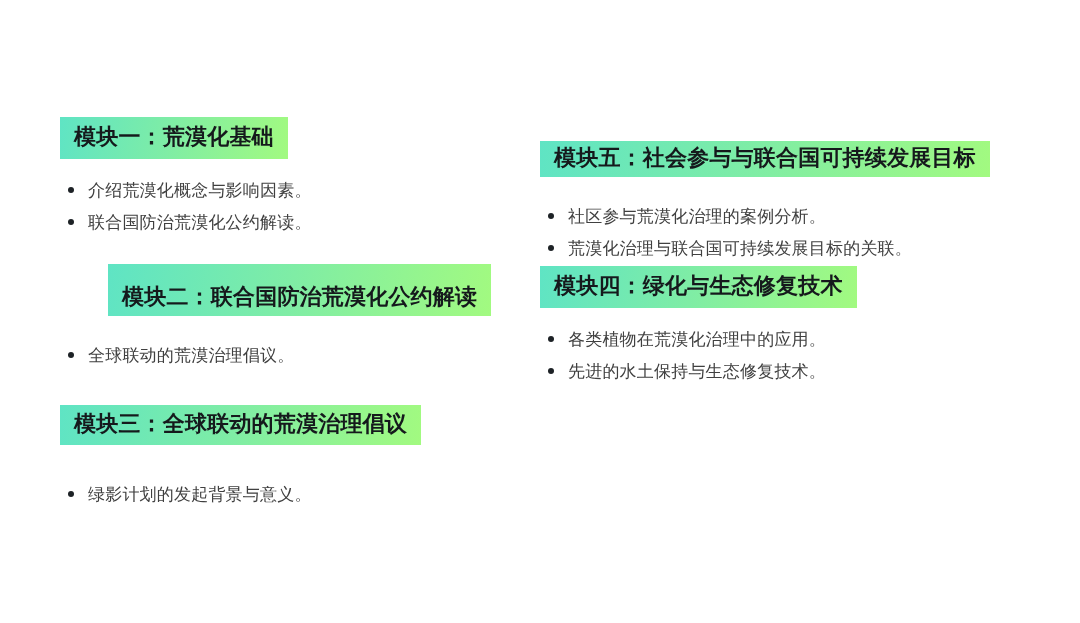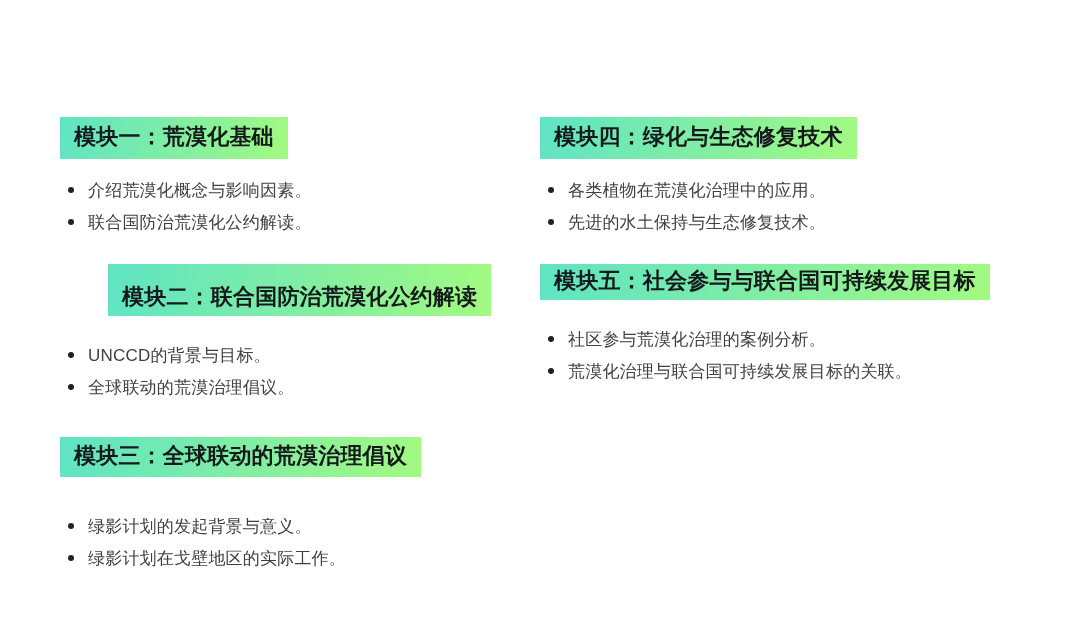--- a/index.html
+++ b/index.html
@@ -159,91 +159,79 @@
 
       <div class="module mod-2">
         <div class="module-title-bar">
           <span class="module-title-text">模块二：联合国防治荒漠化公约解读</span>
         </div>
         <ul class="bullets">
           <li class="bullet-row">
             <span class="bullet-dot">
                 <i></i>
               </span>
-            <span class="bullet-text">UNCCD的背景与目标。</span>
-          </li>
-          <li class="bullet-row">
-            <span class="bullet-dot">
-                <i></i>
-              </span>
             <span class="bullet-text">全球联动的荒漠治理倡议。</span>
           </li>
         </ul>
       </div>
 
       <div class="module mod-3">
         <div class="module-title-bar">
           <span class="module-title-text">模块三：全球联动的荒漠治理倡议</span>
         </div>
         <ul class="bullets">
           <li class="bullet-row">
             <span class="bullet-dot">
                 <i></i>
               </span>
             <span class="bullet-text">绿影计划的发起背景与意义。</span>
           </li>
-          <li class="bullet-row">
-            <span class="bullet-dot">
-                <i></i>
-              </span>
-            <span class="bullet-text">绿影计划在戈壁地区的实际工作。</span>
-          </li>
         </ul>
       </div>
 
     </div>
 
     <div class="col col-right">
 
+      <div class="module mod-5">
+        <div class="module-title-bar">
+          <span class="module-title-text">模块五：社会参与与联合国可持续发展目标</span>
+        </div>
+        <ul class="bullets">
+          <li class="bullet-row">
+            <span class="bullet-dot">
+                <i></i>
+              </span>
+            <span class="bullet-text">社区参与荒漠化治理的案例分析。</span>
+          </li>
+          <li class="bullet-row">
+            <span class="bullet-dot">
+                <i></i>
+              </span>
+            <span class="bullet-text">荒漠化治理与联合国可持续发展目标的关联。</span>
+          </li>
+        </ul>
+      </div>
+
       <div class="module mod-4">
         <div class="module-title-bar">
           <span class="module-title-text">模块四：绿化与生态修复技术</span>
         </div>
         <ul class="bullets">
           <li class="bullet-row">
             <span class="bullet-dot">
                 <i></i>
               </span>
             <span class="bullet-text">各类植物在荒漠化治理中的应用。</span>
           </li>
           <li class="bullet-row">
             <span class="bullet-dot">
                 <i></i>
               </span>
             <span class="bullet-text">先进的水土保持与生态修复技术。</span>
-          </li>
-        </ul>
-      </div>
-
-      <div class="module mod-5">
-        <div class="module-title-bar">
-          <span class="module-title-text">模块五：社会参与与联合国可持续发展目标</span>
-        </div>
-        <ul class="bullets">
-          <li class="bullet-row">
-            <span class="bullet-dot">
-                <i></i>
-              </span>
-            <span class="bullet-text">社区参与荒漠化治理的案例分析。</span>
-          </li>
-          <li class="bullet-row">
-            <span class="bullet-dot">
-                <i></i>
-              </span>
-            <span class="bullet-text">荒漠化治理与联合国可持续发展目标的关联。</span>
           </li>
         </ul>
       </div>
 
     </div>
 
   </div>
 </div>
 
 </body></html>

